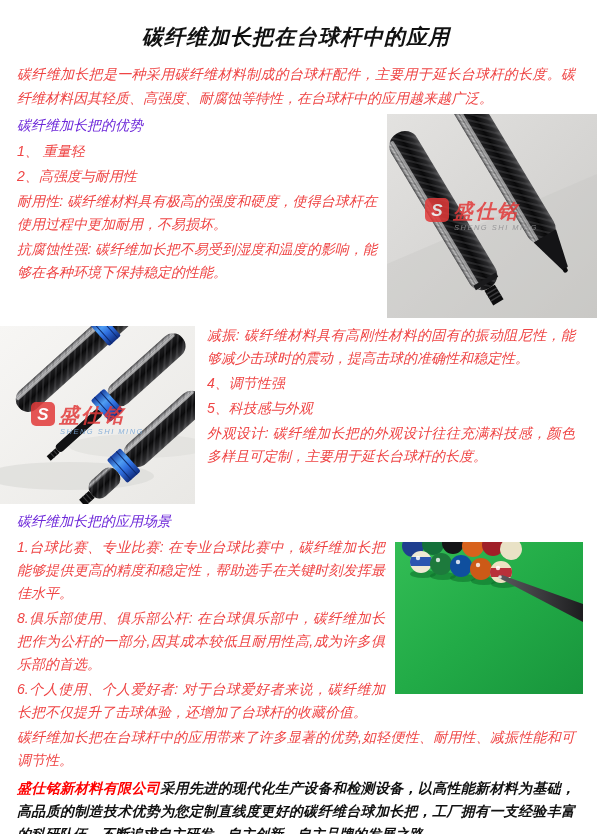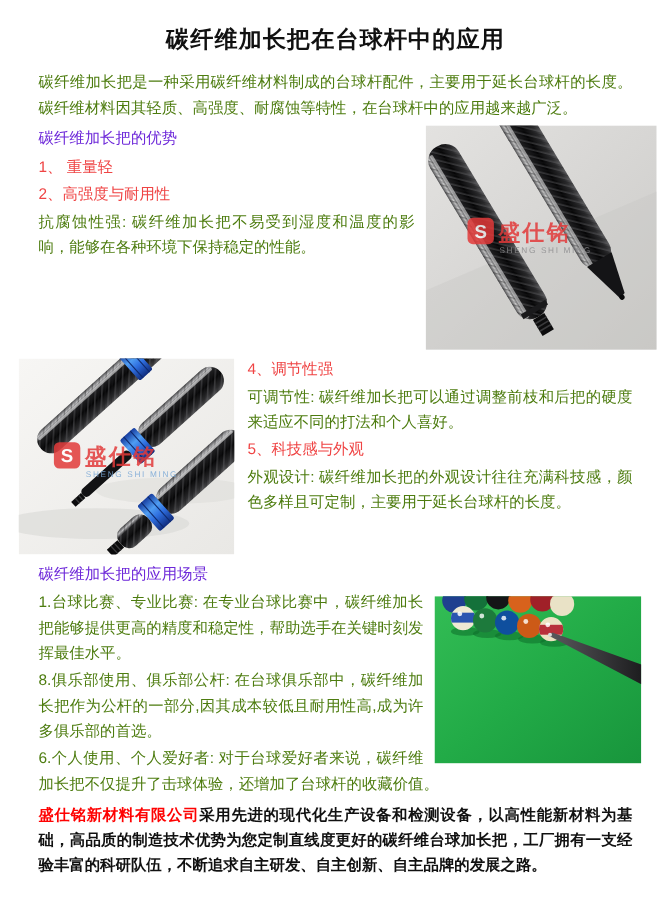--- a/index.html
+++ b/index.html
@@ -1,27 +1,27 @@
 <!DOCTYPE html>
 <html><head>
 <meta charset="utf-8">
 <style>
   html,body{margin:0;padding:0;}
   body{
     width:600px;height:834px;background:#ffffff;overflow:hidden;
     font-family:"Liberation Sans","DejaVu Sans",sans-serif;
     -webkit-font-smoothing:antialiased;
   }
-  .page{box-sizing:border-box;width:600px;height:834px;padding:22px 25px 0 35px;background:#fff;}
+  .page{box-sizing:border-box;width:600px;height:834px;padding:22px 25px 0 17px;background:#fff;font-style:italic;}
   h1.title{
     margin:0 0 10px 0;text-align:center;font-size:21px;font-weight:700;color:#111;
     letter-spacing:1px;line-height:30px;
   }
   p{margin:0 0 2px 0;}
-  .body{font-size:14px;line-height:23px;color:#4d7c0f;text-align:justify;}
+  .body{font-size:14px;line-height:23px;color:#ef4444;text-align:justify;}
   .intro{line-height:24px;margin-bottom:4px;}
   .red-heading{font-size:14px;line-height:23px;color:#6d28d9;font-weight:400;margin:2px 0 3px 0;}
   .num-heading{font-size:14px;line-height:23px;color:#ef4444;}
   section{overflow:visible;}
   .clearfix::after{content:"";display:block;clear:both;}
   .photo{display:block;}
   .photo-right{float:right;margin:0 -22px 6px 10px;}
   .photo-left{float:left;margin:2px 12px 4px -18px;}
   .photo-right-b{float:right;margin:6px -8px 6px 10px;}
   .company{font-size:14px;line-height:23px;text-align:justify;color:#111;font-weight:700;margin-top:3px;}
@@ -86,20 +86,21 @@
         <rect x="38" y="84" width="24" height="24" rx="5" fill="#e23a3a"></rect>
         <text x="50" y="102" text-anchor="middle" font-size="17" font-weight="bold" fill="#ffffff">S</text>
         <text x="66" y="104" font-size="20" font-weight="bold" fill="#e23a3a" letter-spacing="2">盛仕铭</text>
         <text x="67" y="116" font-size="7.5" fill="#8e8e90" letter-spacing="1.5">SHENG SHI MING</text>
       </g>
     </svg>
 
     <h2 class="red-heading">碳纤维加长把的优势</h2>
     <p class="num-heading">1、 重量轻</p>
     <p class="num-heading">2、高强度与耐用性</p>
+    <p class="body">耐用性: 碳纤维材料具有极高的强度和硬度，使得台球杆在使用过程中更加耐用，不易损坏。</p>
     <p class="body">抗腐蚀性强: 碳纤维加长把不易受到湿度和温度的影响，能够在各种环境下保持稳定的性能。</p>
   </section>
 
   <section class="clearfix">
     <svg class="photo photo-left" width="196" height="178" viewBox="0 0 196 178">
       <defs>
         <linearGradient id="b-bg" x1="0" y1="0" x2="1" y2="1">
           <stop offset="0" stop-color="#f7f6f4"></stop>
             <stop offset="1" stop-color="#e9e8e5"></stop>
         </linearGradient>
@@ -165,22 +166,22 @@
       </g>
 
       <g opacity="0.85">
         <rect x="32" y="76" width="24" height="24" rx="5" fill="#e23a3a"></rect>
         <text x="44" y="94" text-anchor="middle" font-size="17" font-weight="bold" fill="#ffffff">S</text>
         <text x="60" y="96" font-size="20" font-weight="bold" fill="#e23a3a" letter-spacing="2">盛仕铭</text>
         <text x="61" y="108" font-size="7.5" fill="#7aa8d6" letter-spacing="1.5">SHENG SHI MING</text>
       </g>
     </svg>
 
+    <p class="body">减振: 碳纤维材料具有高刚性材料的固有的振动阻尼性，能够减少击球时的震动，提高击球的准确性和稳定性。</p>
     <p class="num-heading">4、调节性强</p>
-    <p class="body">可调节性: 碳纤维加长把可以通过调整前枝和后把的硬度来适应不同的打法和个人喜好。</p>
     <p class="num-heading">5、科技感与外观</p>
     <p class="body">外观设计: 碳纤维加长把的外观设计往往充满科技感，颜色多样且可定制，主要用于延长台球杆的长度。</p>
   </section>
 
   <h2 class="red-heading">碳纤维加长把的应用场景</h2>
 
   <section class="clearfix">
     <svg class="photo photo-right-b" width="188" height="152" viewBox="0 0 188 152">
       <defs>
         <linearGradient id="c-felt" x1="0" y1="0" x2="1" y2="1">
@@ -233,17 +234,18 @@
 
       <g>
         <polygon points="104,36 107,33 188,62 188,80" fill="url(#c-cue)"></polygon>
         <circle cx="105" cy="35" r="1.8" fill="#d8d8d8"></circle>
       </g>
     </svg>
 
     <p class="body">1.台球比赛、专业比赛: 在专业台球比赛中，碳纤维加长把能够提供更高的精度和稳定性，帮助选手在关键时刻发挥最佳水平。</p>
     <p class="body">8.俱乐部使用、俱乐部公杆: 在台球俱乐部中，碳纤维加长把作为公杆的一部分,因其成本较低且耐用性高,成为许多俱乐部的首选。</p>
     <p class="body">6.个人使用、个人爱好者: 对于台球爱好者来说，碳纤维加长把不仅提升了击球体验，还增加了台球杆的收藏价值。</p>
+    <p class="body">碳纤维加长把在台球杆中的应用带来了许多显著的优势,如轻便性、耐用性、减振性能和可调节性。</p>
   </section>
 
   <p class="company"><span class="cname">盛仕铭新材料有限公司</span><span>采用先进的现代化生产设备和检测设备，以高性能新材料为基础，高品质的制造技术优势为您定制直线度更好的碳纤维台球加长把，工厂拥有一支经验丰富的科研队伍，不断追求自主研发、自主创新、自主品牌的发展之路。</span></p>
 
 </div>
 
 </body></html>

